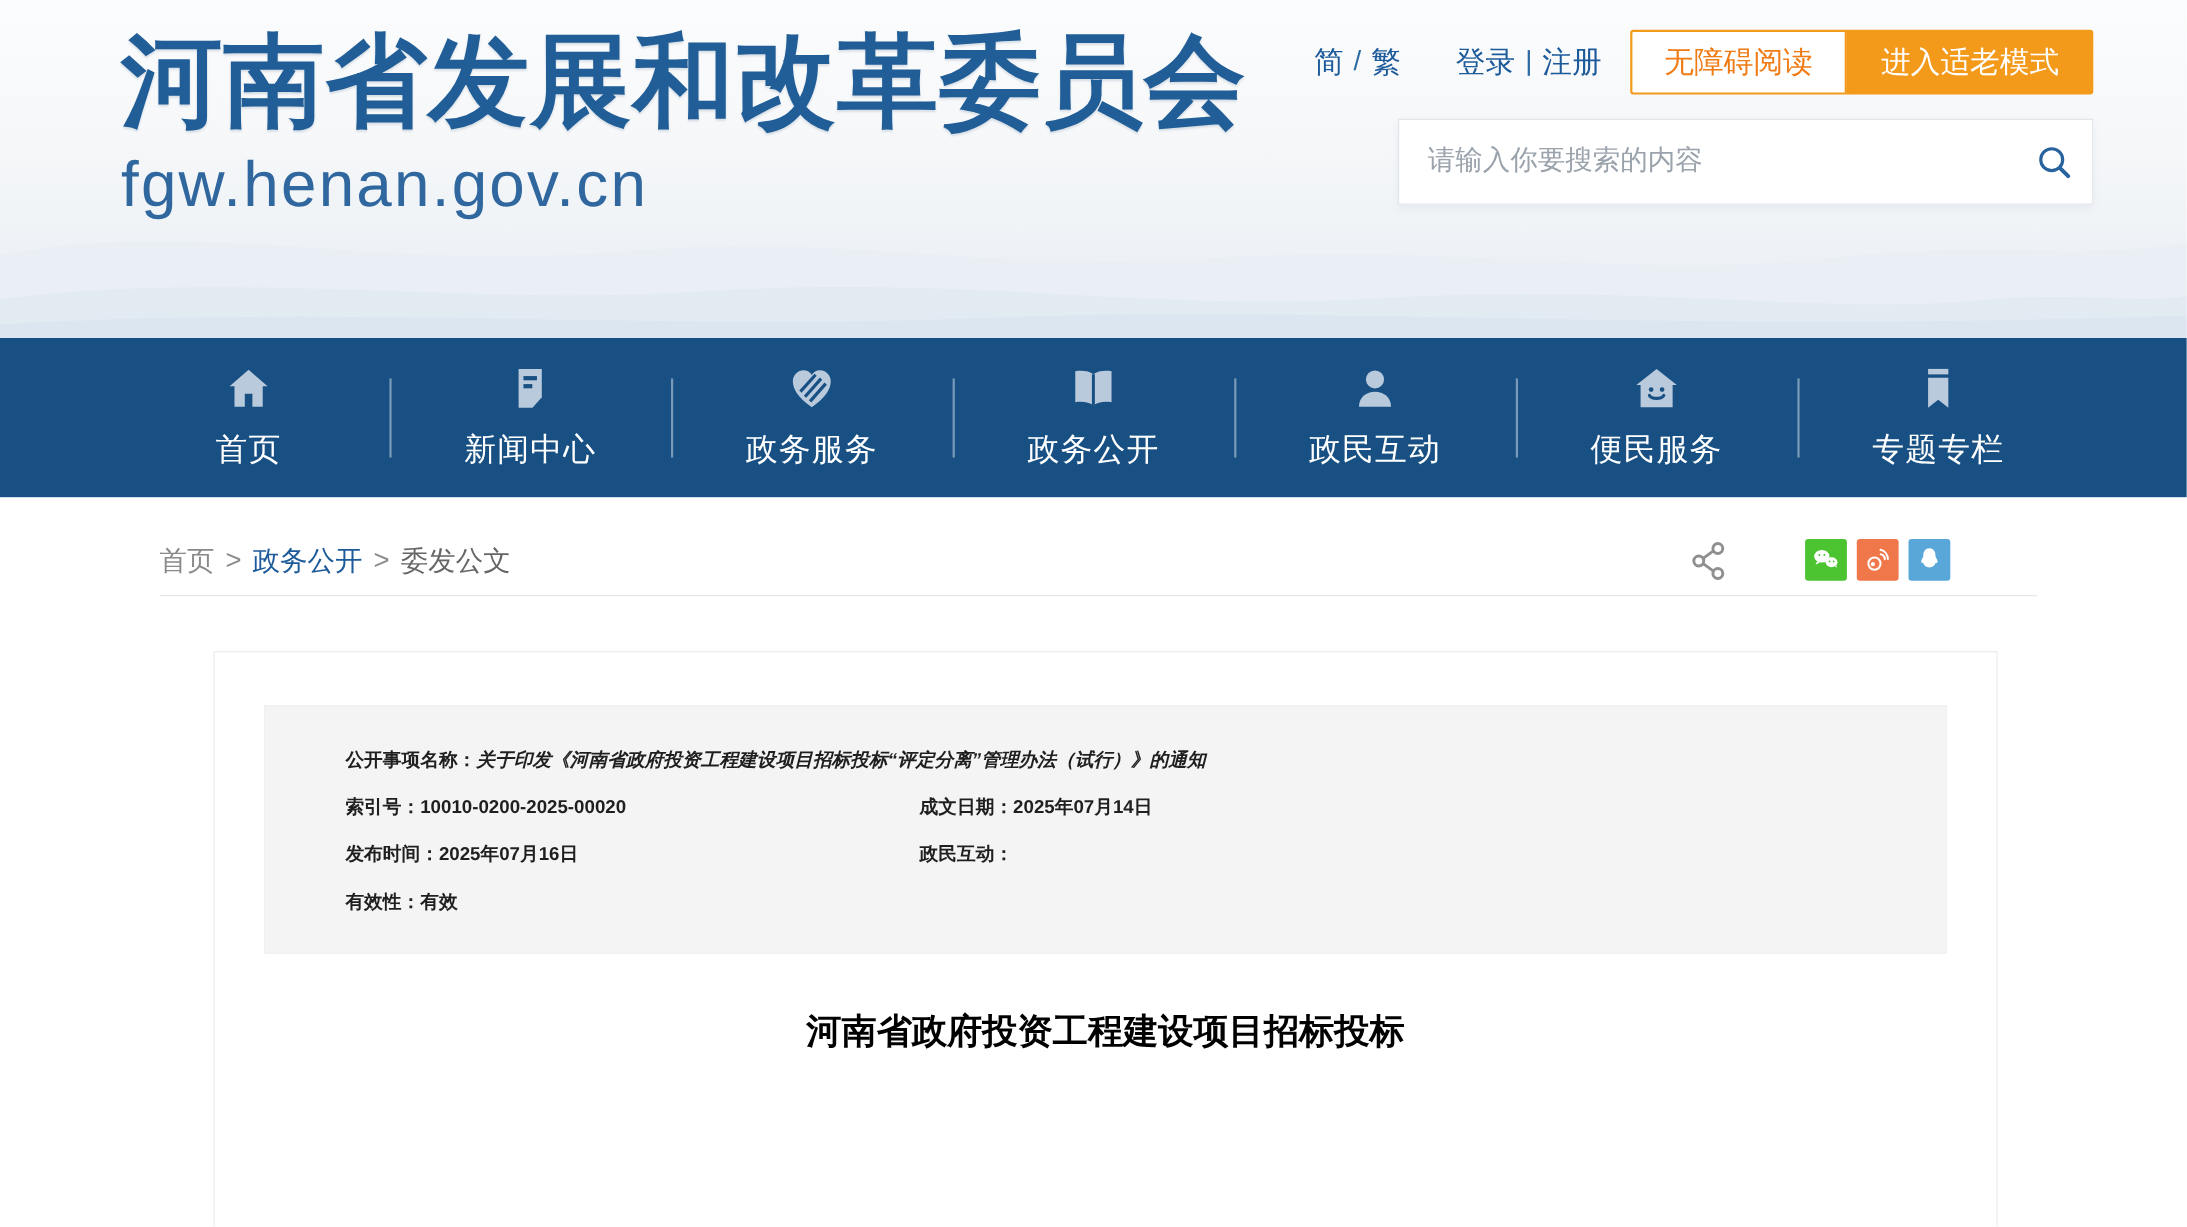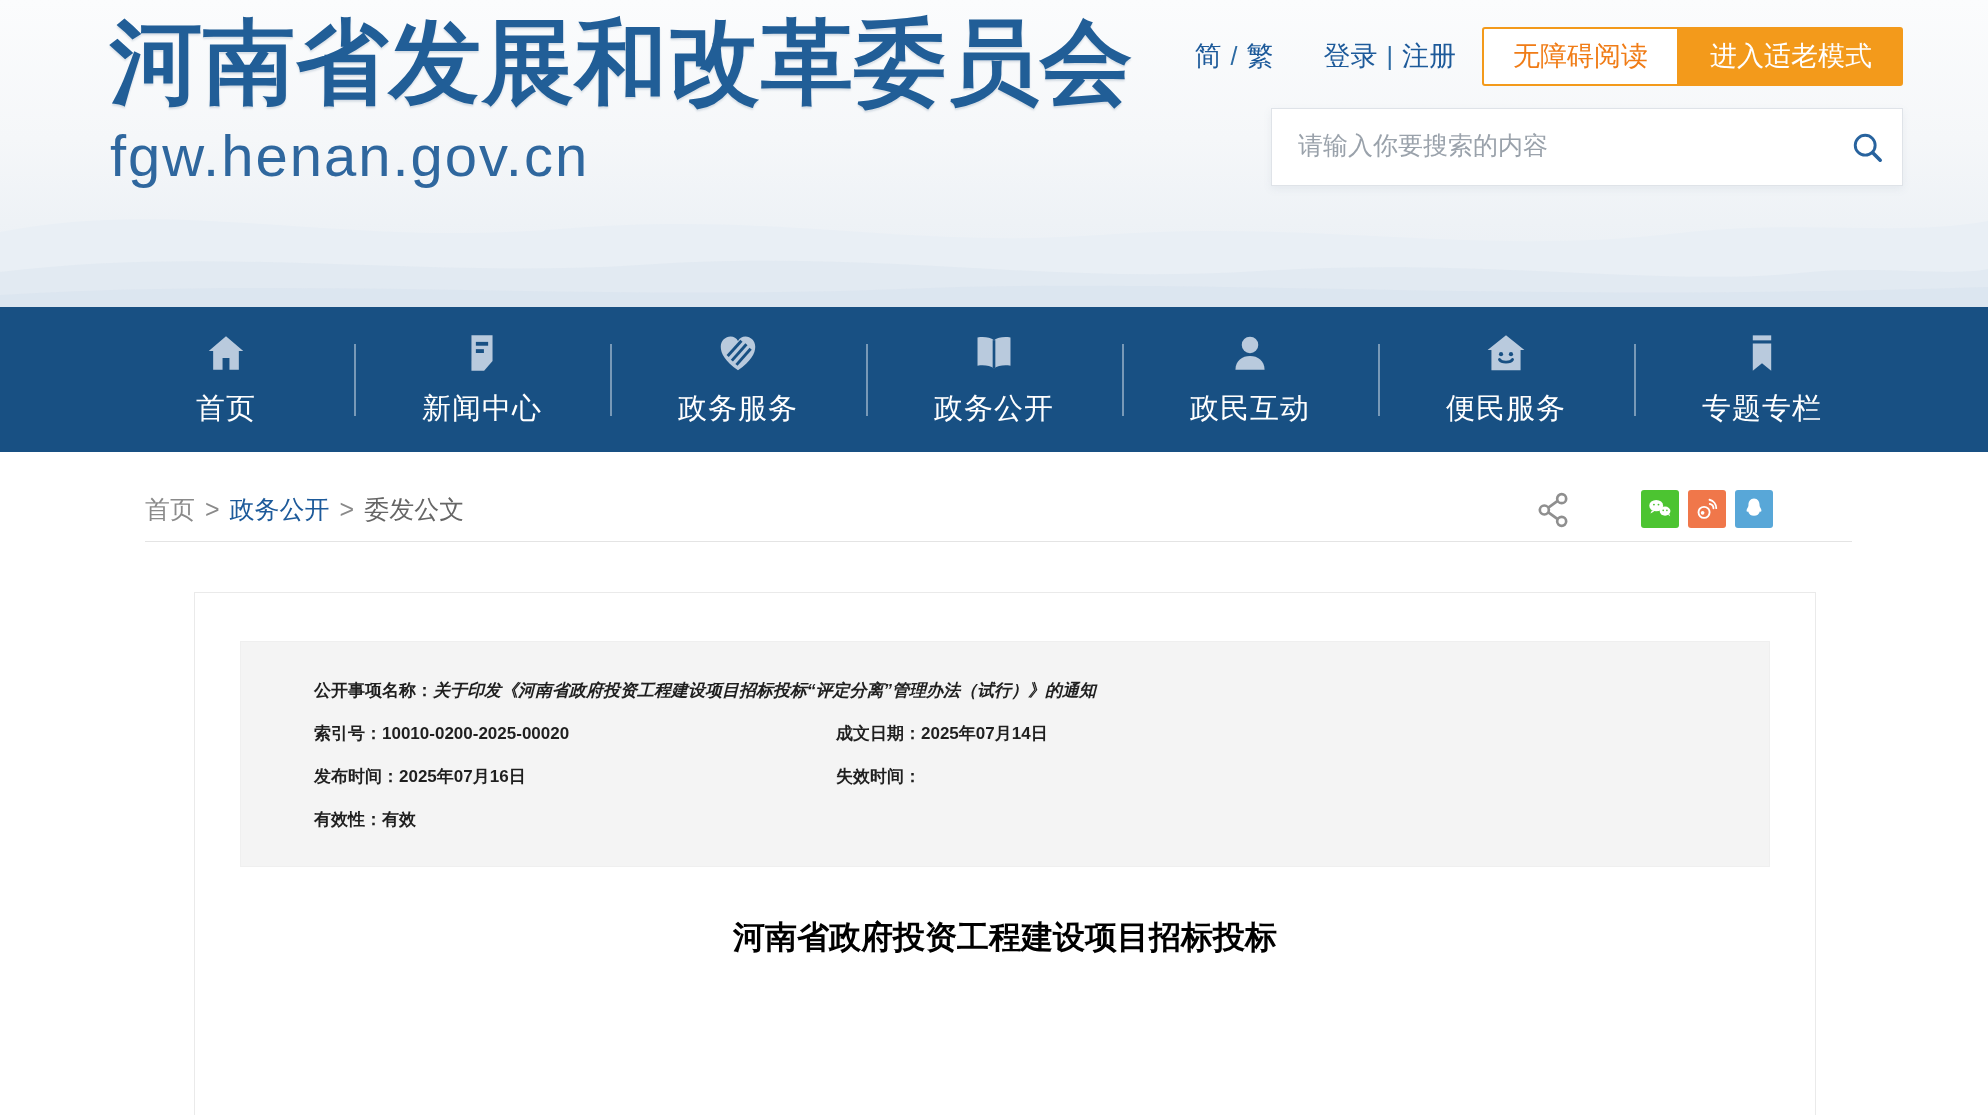--- a/index.html
+++ b/index.html
@@ -3,21 +3,21 @@
 <meta charset="utf-8">
 <style>
   * { margin:0; padding:0; box-sizing:border-box; }
   html,body { width:1988px; height:1115px; overflow:hidden; background:#fff;
               font-family:"Liberation Sans","DejaVu Sans",sans-serif; }
 
   
   .banner { position:relative; width:1988px; height:307px;
             background:linear-gradient(180deg,#fbfcfd 0%,#f5f7f9 45%,#eef2f6 72%,#e9eef4 100%); overflow:hidden; }
   .mountains { position:absolute; left:0; bottom:0; width:1988px; height:170px; display:block; }
-  .logo { position:absolute; left:110px; top:10px; }
+  .logo { position:absolute; left:110px; top:22px; }
   .site-name { font-size:92px; font-weight:bold; color:#215e97; letter-spacing:1px; line-height:1.15;
                text-shadow:0 2px 2px rgba(30,70,110,.15); }
   .site-domain { margin-top:10px; font-size:58px; color:#2f679e; letter-spacing:2px; line-height:1.05; }
 
   .header-right { position:absolute; top:26px; right:85px; width:900px; }
   .top-links { display:flex; align-items:center; justify-content:flex-end; height:60px; }
   .top-links a { color:#1d5a9a; font-size:27px; text-decoration:none; cursor:pointer; }
   .top-links .sep { color:#2b6aa3; font-size:25px; margin:0 9px; }
   .gap-l { margin-left:50px; }
   .btns { display:flex; margin-left:26px; }
@@ -247,21 +247,21 @@
         <span>2025年07月14日</span>
       </span>
     </div>
 
     <div class="info-row">
       <span class="cell1">
         <span>发布时间：</span>
         <span>2025年07月16日</span>
       </span>
       <span class="cell2">
-        <span>失效时间：</span>
+        <span>政民互动：</span>
         <span></span>
       </span>
     </div>
 
     <div class="info-row">
       <span>有效性：</span>
       <span>有效</span>
     </div>
   </div>
 

